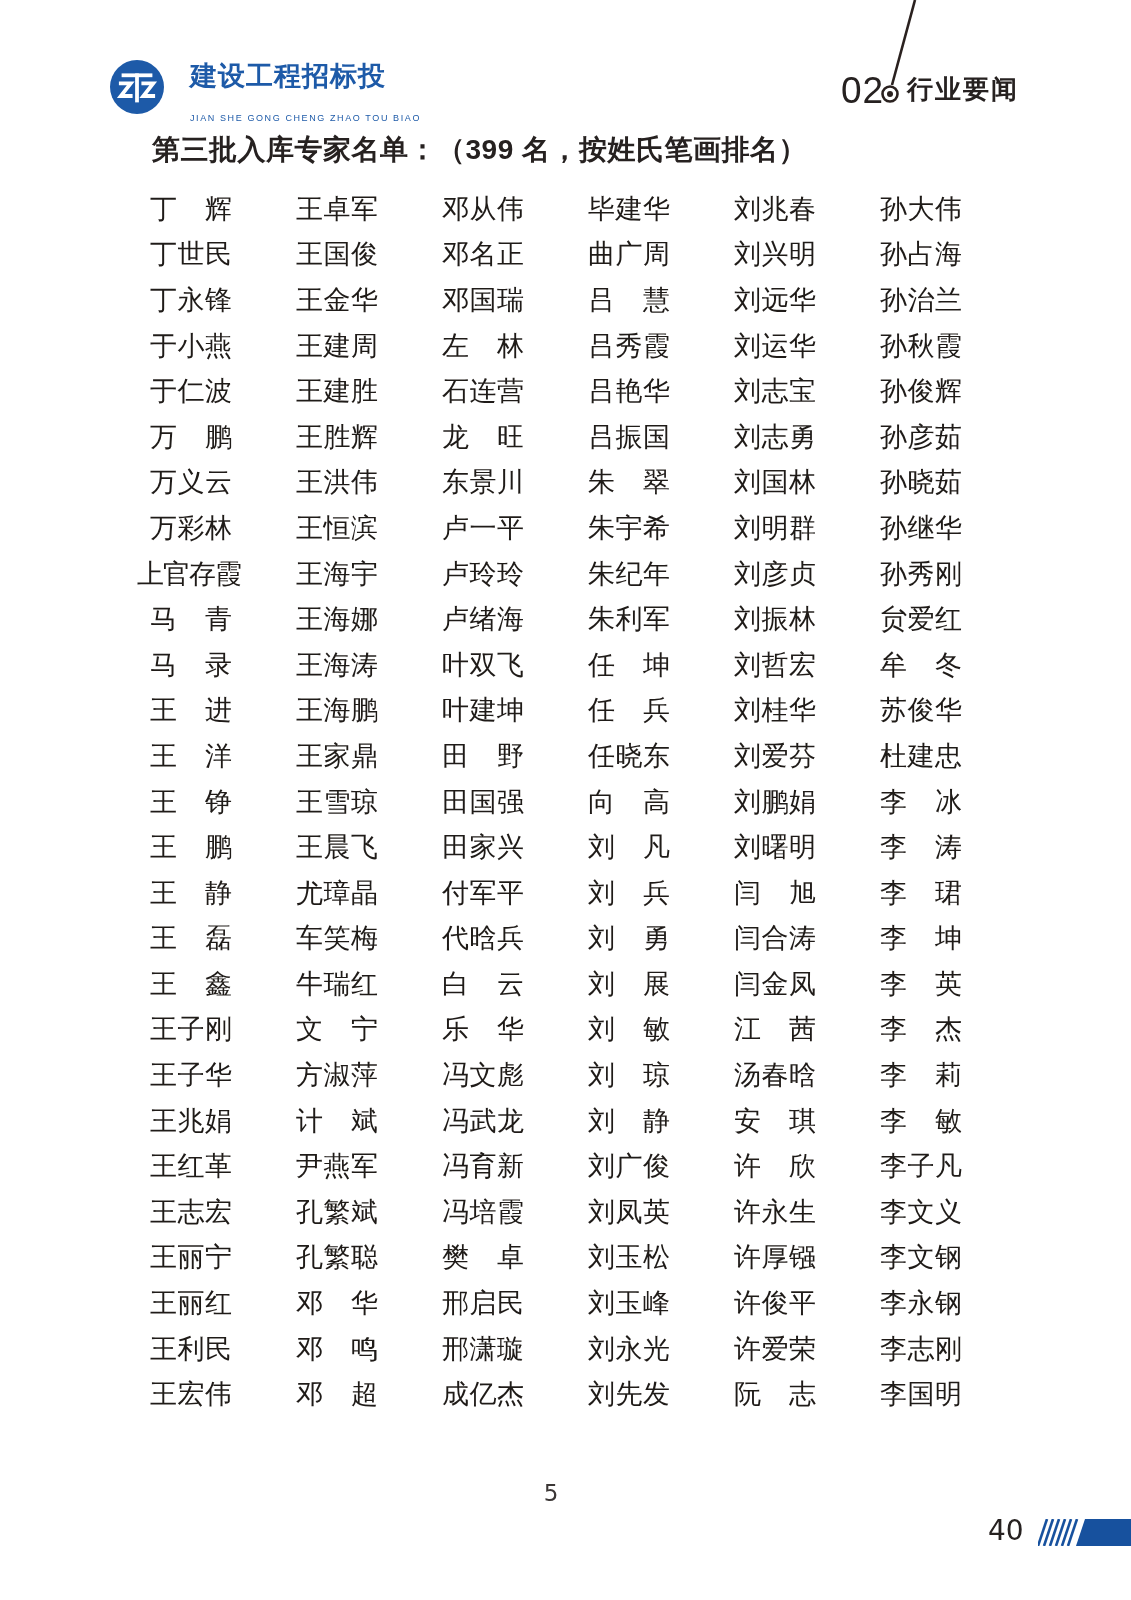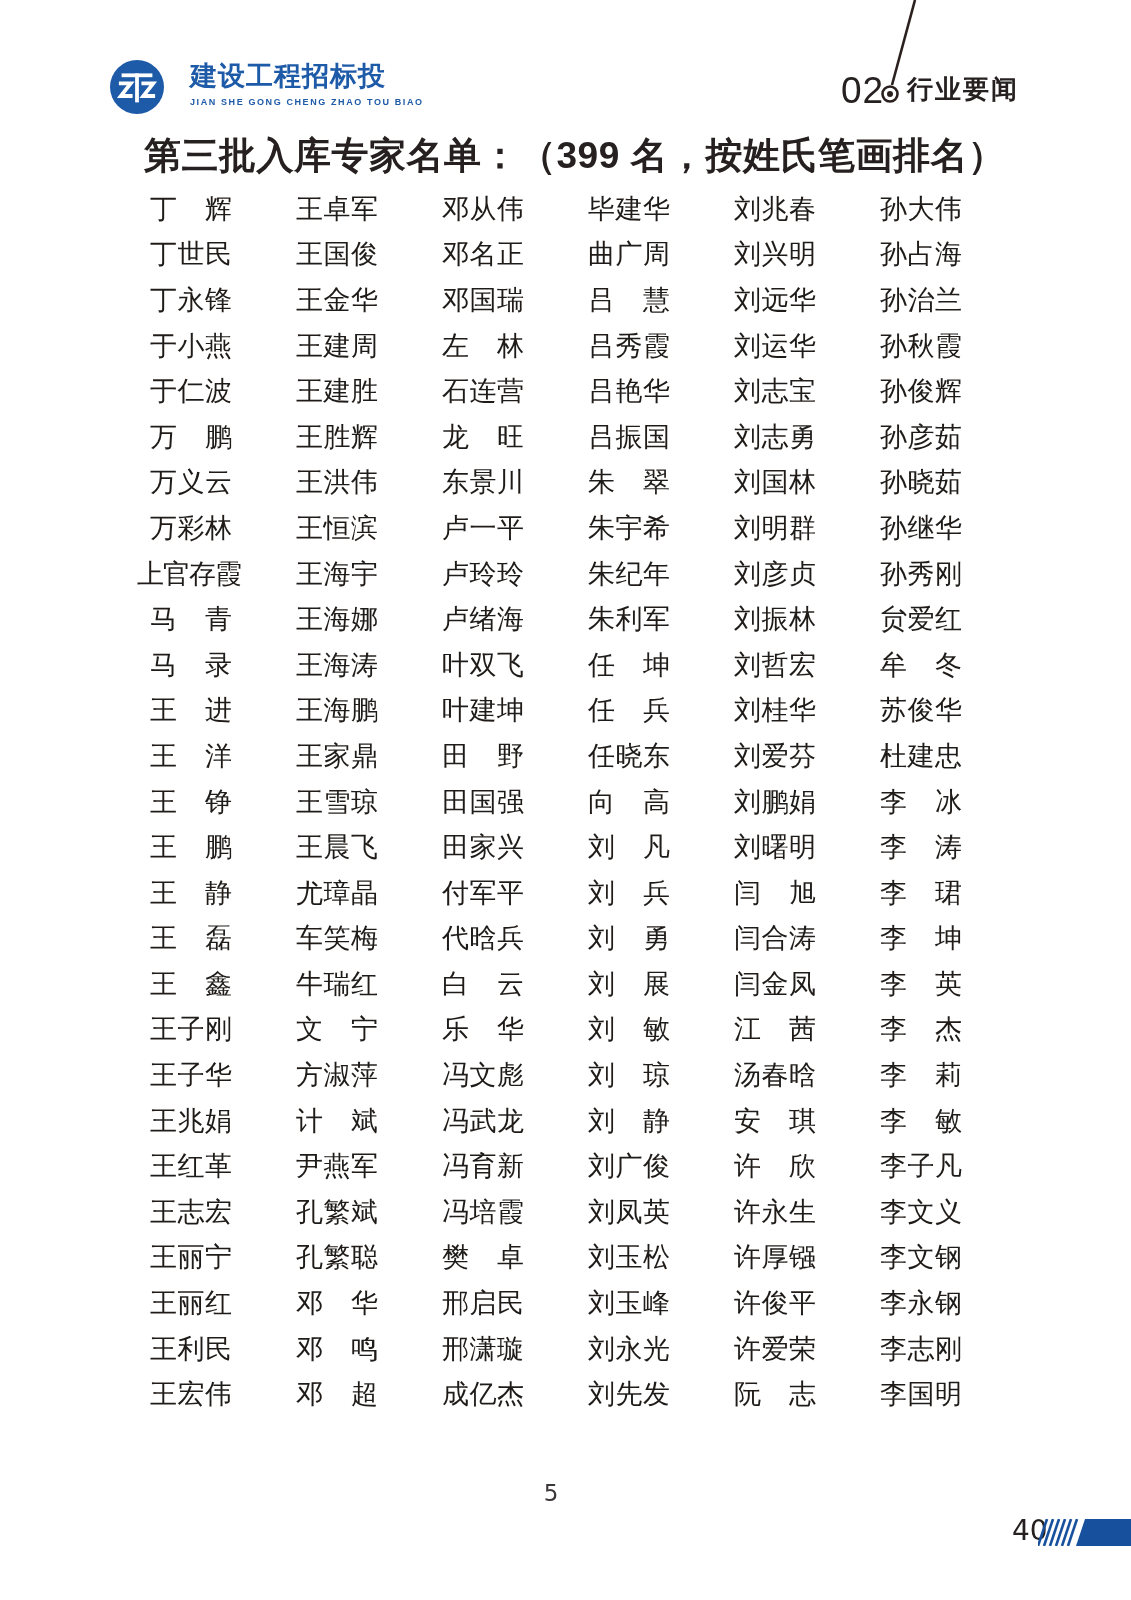--- a/index.html
+++ b/index.html
@@ -10,49 +10,49 @@
   }
   *{margin:0;padding:0;box-sizing:border-box;}
   html,body{width:1131px;height:1600px;background:#ffffff;overflow:hidden;}
   body{position:relative;font-family:"Liberation Sans",sans-serif;}
 
   
   .logo-wrap{position:absolute;left:110px;top:60px;display:flex;align-items:flex-start;gap:16px;}
   .logo-circle{width:54px;height:54px;flex:0 0 auto;}
   .logo-text{margin-left:10px;color:var(--brand-blue);}
   .logo-title{font-size:27px;font-weight:bold;letter-spacing:1px;line-height:1.25;}
-  .logo-subtitle{font-size:9px;font-weight:bold;letter-spacing:1.6px;margin-top:3px;white-space:nowrap;}
+  .logo-subtitle{font-size:9px;font-weight:normal;letter-spacing:1.6px;margin-top:19px;white-space:nowrap;}
 
   
   .section-num{position:absolute;left:841px;top:70px;font-size:37px;font-weight:normal;color:var(--ink);letter-spacing:1px;}
   .section-title{position:absolute;left:907px;top:72px;font-size:26px;font-weight:bold;color:var(--ink);letter-spacing:2px;}
   .pin-svg{position:absolute;left:868px;top:0;}
 
   
-  .doc-title{position:absolute;left:144px;top:131px;font-size:37px;font-weight:bold;color:var(--ink);letter-spacing:0.5px;font-family:"Liberation Sans",sans-serif;}
+  .doc-title{position:absolute;left:152px;top:131px;font-size:28px;font-weight:bold;color:var(--ink);letter-spacing:0.5px;font-family:"Liberation Sans",sans-serif;}
 
   
   .expert-table{
     position:absolute;left:150px;top:186px;
     display:grid;
     grid-template-columns:repeat(6,82px);
     column-gap:64px;
   }
   .cell{
     display:flex;justify-content:space-between;align-items:center;
     width:82px;height:45.6px;
     font-family:"DejaVu Serif",serif;
     font-size:27px;color:var(--name-ink);
     white-space:nowrap;
   }
   .cell.wide{width:108px;margin-left:-13px;justify-content:flex-start;letter-spacing:-1px;}
 
   
   .page-num{position:absolute;left:0;top:1480px;width:1102px;text-align:center;font-size:23px;color:#3c3736;font-family:"DejaVu Sans",sans-serif;}
-  .issue-num{position:absolute;left:988px;top:1514px;font-size:28px;color:var(--ink);font-family:"DejaVu Sans",sans-serif;margin-left:24px;}
+  .issue-num{position:absolute;left:988px;top:1514px;font-size:28px;color:var(--ink);font-family:"DejaVu Sans",sans-serif;}
   .corner-svg{position:absolute;left:1038px;top:1519px;}
 </style>
 </head>
 <body>
 
 <div class="logo-wrap">
   <svg class="logo-circle" viewBox="0 0 60 60">
     <circle cx="30" cy="30" r="30" fill="#1d5aa8"></circle>
     <g stroke="#ffffff" stroke-width="4.2" fill="none" stroke-linecap="square">
       <path d="M15 17 H45"></path>

